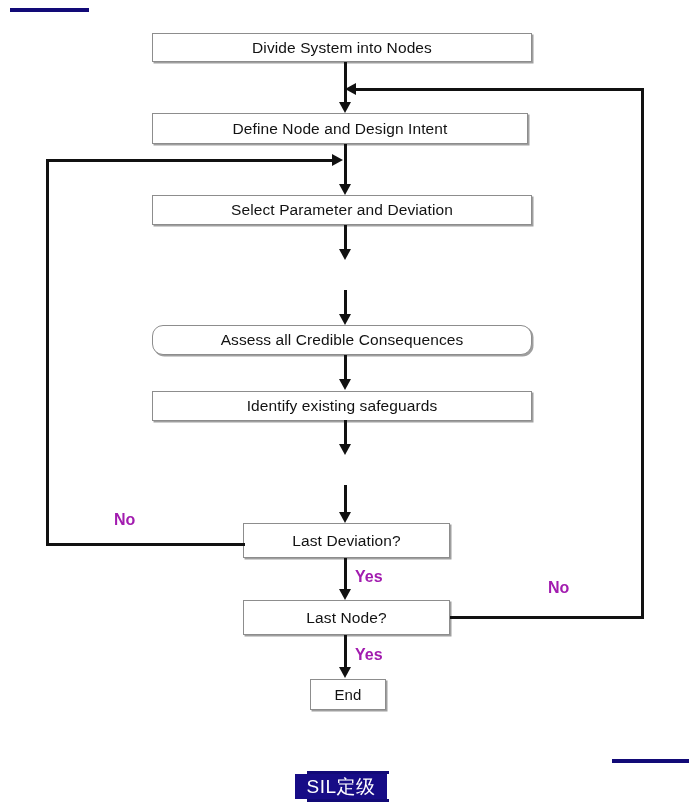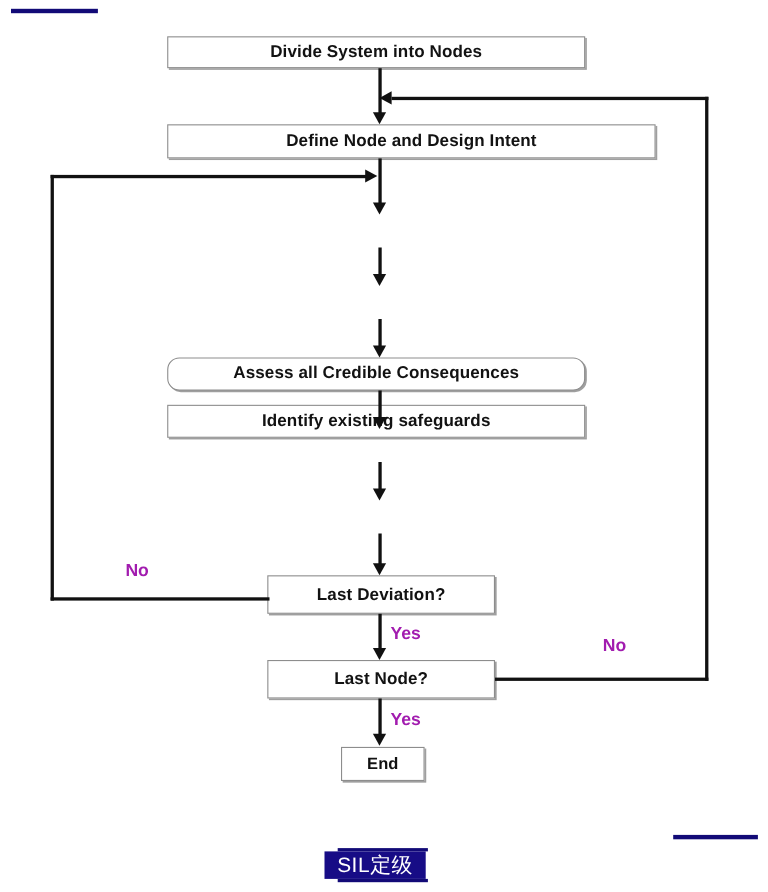--- a/index.html
+++ b/index.html
@@ -21,21 +21,21 @@
   .node {
     position: absolute;
     box-sizing: border-box;
     background: #ffffff;
     border: 1px solid #8d8d8d;
     box-shadow: 1.5px 1.5px 0 0 rgba(80,80,80,0.55);
     display: flex;
     align-items: center;
     justify-content: center;
     color: #121212;
-    font-weight: bold;
+    font-weight: normal;
     font-size: 15.5px;
     letter-spacing: 0.1px;
     white-space: nowrap;
     font-family: "Liberation Sans", sans-serif;
   }
   .node.small {
     font-size: 15px;
   }
   
   .line-v {
@@ -101,31 +101,34 @@
 
 <div id="canvas">
 
   <div class="navy-rule" style="left:10px; top:8px; width:79px; height:4px;"></div>
   <div class="navy-rule" style="left:612px; top:759px; width:77px; height:4px;"></div>
 
   <div class="node" style="left:152px; top:33px; width:380px; height:29px;">
     <span>Divide System into Nodes</span>
   </div>
 
-  <div class="node" style="left:152px; top:113px; width:444px; height:31px;">
+  <div class="node" style="left:152px; top:113px; width:376px; height:31px;">
     <span>Define Node and Design Intent</span>
   </div>
 
+  <div class="node" style="left:152px; top:195px; width:380px; height:30px;">
+    <span>Select Parameter and Deviation</span>
+  </div>
 
 
   <div class="node" style="left:152px; top:325px; width:380px; height:30px;border-radius:11px;">
     <span>Assess all Credible Consequences</span>
   </div>
 
-  <div class="node" style="left:152px; top:368px; width:380px; height:30px;">
+  <div class="node" style="left:152px; top:391px; width:380px; height:30px;">
     <span>Identify existing safeguards</span>
   </div>
 
 
   <div class="node" style="left:243px; top:600px; width:207px; height:35px;">
     <span>Last Node?</span>
   </div>
 
   <div class="node" style="left:243px; top:523px; width:207px; height:35px;">
     <span>Last Deviation?</span>

